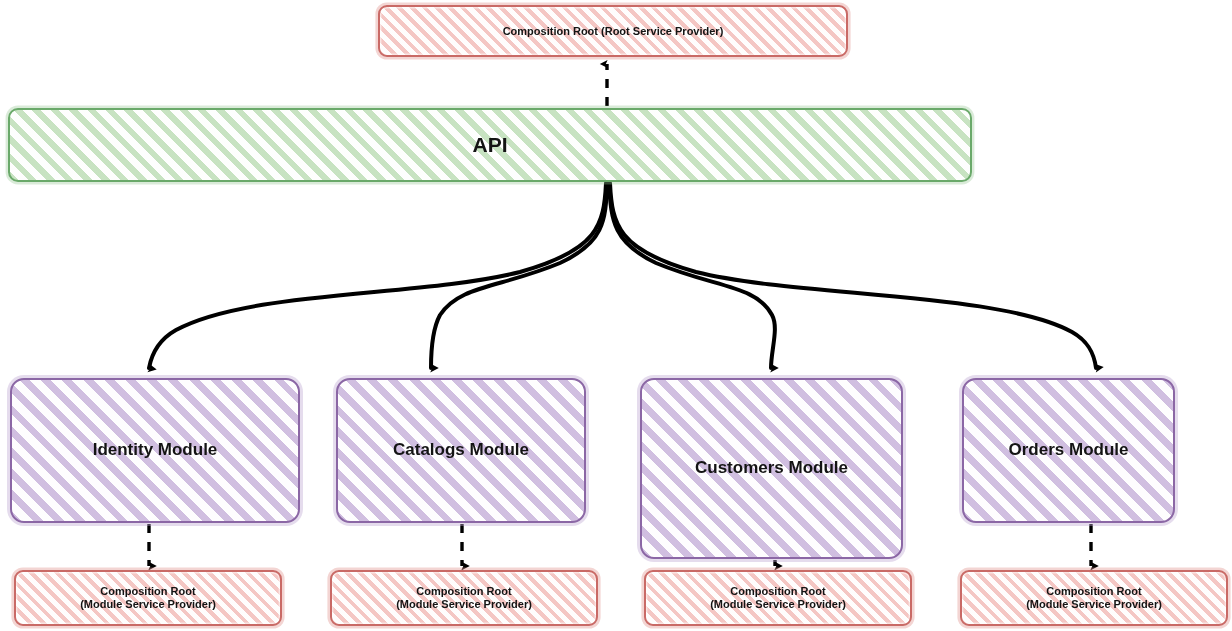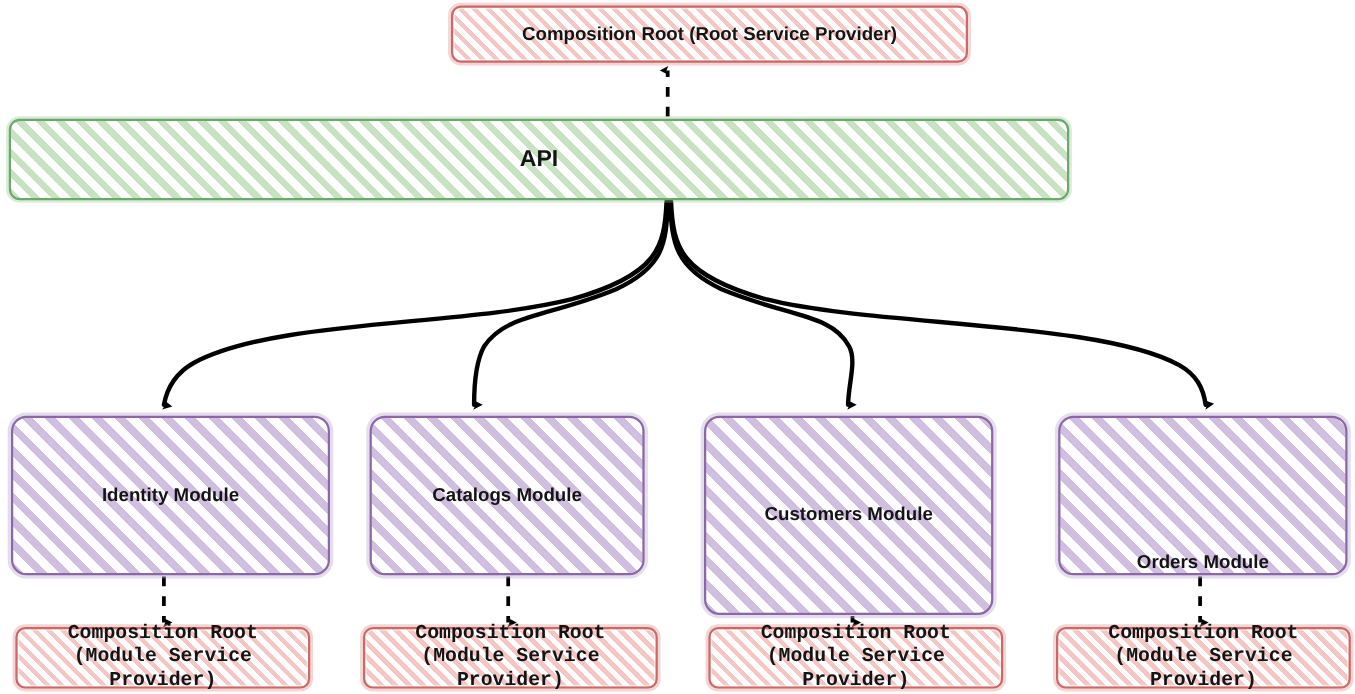--- a/index.html
+++ b/index.html
@@ -49,28 +49,26 @@
       rgba(244,197,194,0.95) 0px,
       rgba(244,197,194,0.95) 4px,
       rgba(255,255,255,0.92) 4px,
       rgba(255,255,255,0.92) 9px
     );
     box-shadow:
       0 0 0 2.6px rgba(224,150,146,0.40),
       inset 0 0 0 1.4px rgba(255,255,255,0.55);
   }
   .node-cr-root {
-    font-size: 17px;
+    font-size: 11px;
     font-weight: bold;
-    margin-left: 32px;
   }
   .node-cr-module {
-    font-size: 18px;
+    font-size: 11px;
     font-weight: bold;
-    font-family: Liberation Mono, monospace;
   }
 
   
   .node-api {
     border: 2.4px solid #6aa96a;
     border-radius: 10px;
     background-color: #e4f1e2;
     background-image: repeating-linear-gradient(
       45deg,
       rgba(198,226,192,0.95) 0px,
@@ -159,21 +157,21 @@
   </div>
 
   <div class="node node-module" style="left:10px; top:378px; width:290px; height:145px;">
     <span class="node-label">Identity Module</span>
   </div>
 
   <div class="node node-module" style="left:640px; top:378px; width:263px; height:181px;">
     <span class="node-label">Customers Module</span>
   </div>
 
-  <div class="node node-module" style="left:962px; top:378px; width:263px; height:145px;align-items:flex-end;">
+  <div class="node node-module" style="left:962px; top:378px; width:213px; height:145px;">
     <span class="node-label">Orders Module</span>
   </div>
 
   <div class="node node-cr node-cr-module" style="left:14px; top:570px; width:268px; height:56px;">
     <span class="node-label">Composition Root
 (Module Service Provider)</span>
   </div>
 
   <div class="node node-cr node-cr-module" style="left:330px; top:570px; width:268px; height:56px;">
     <span class="node-label">Composition Root

